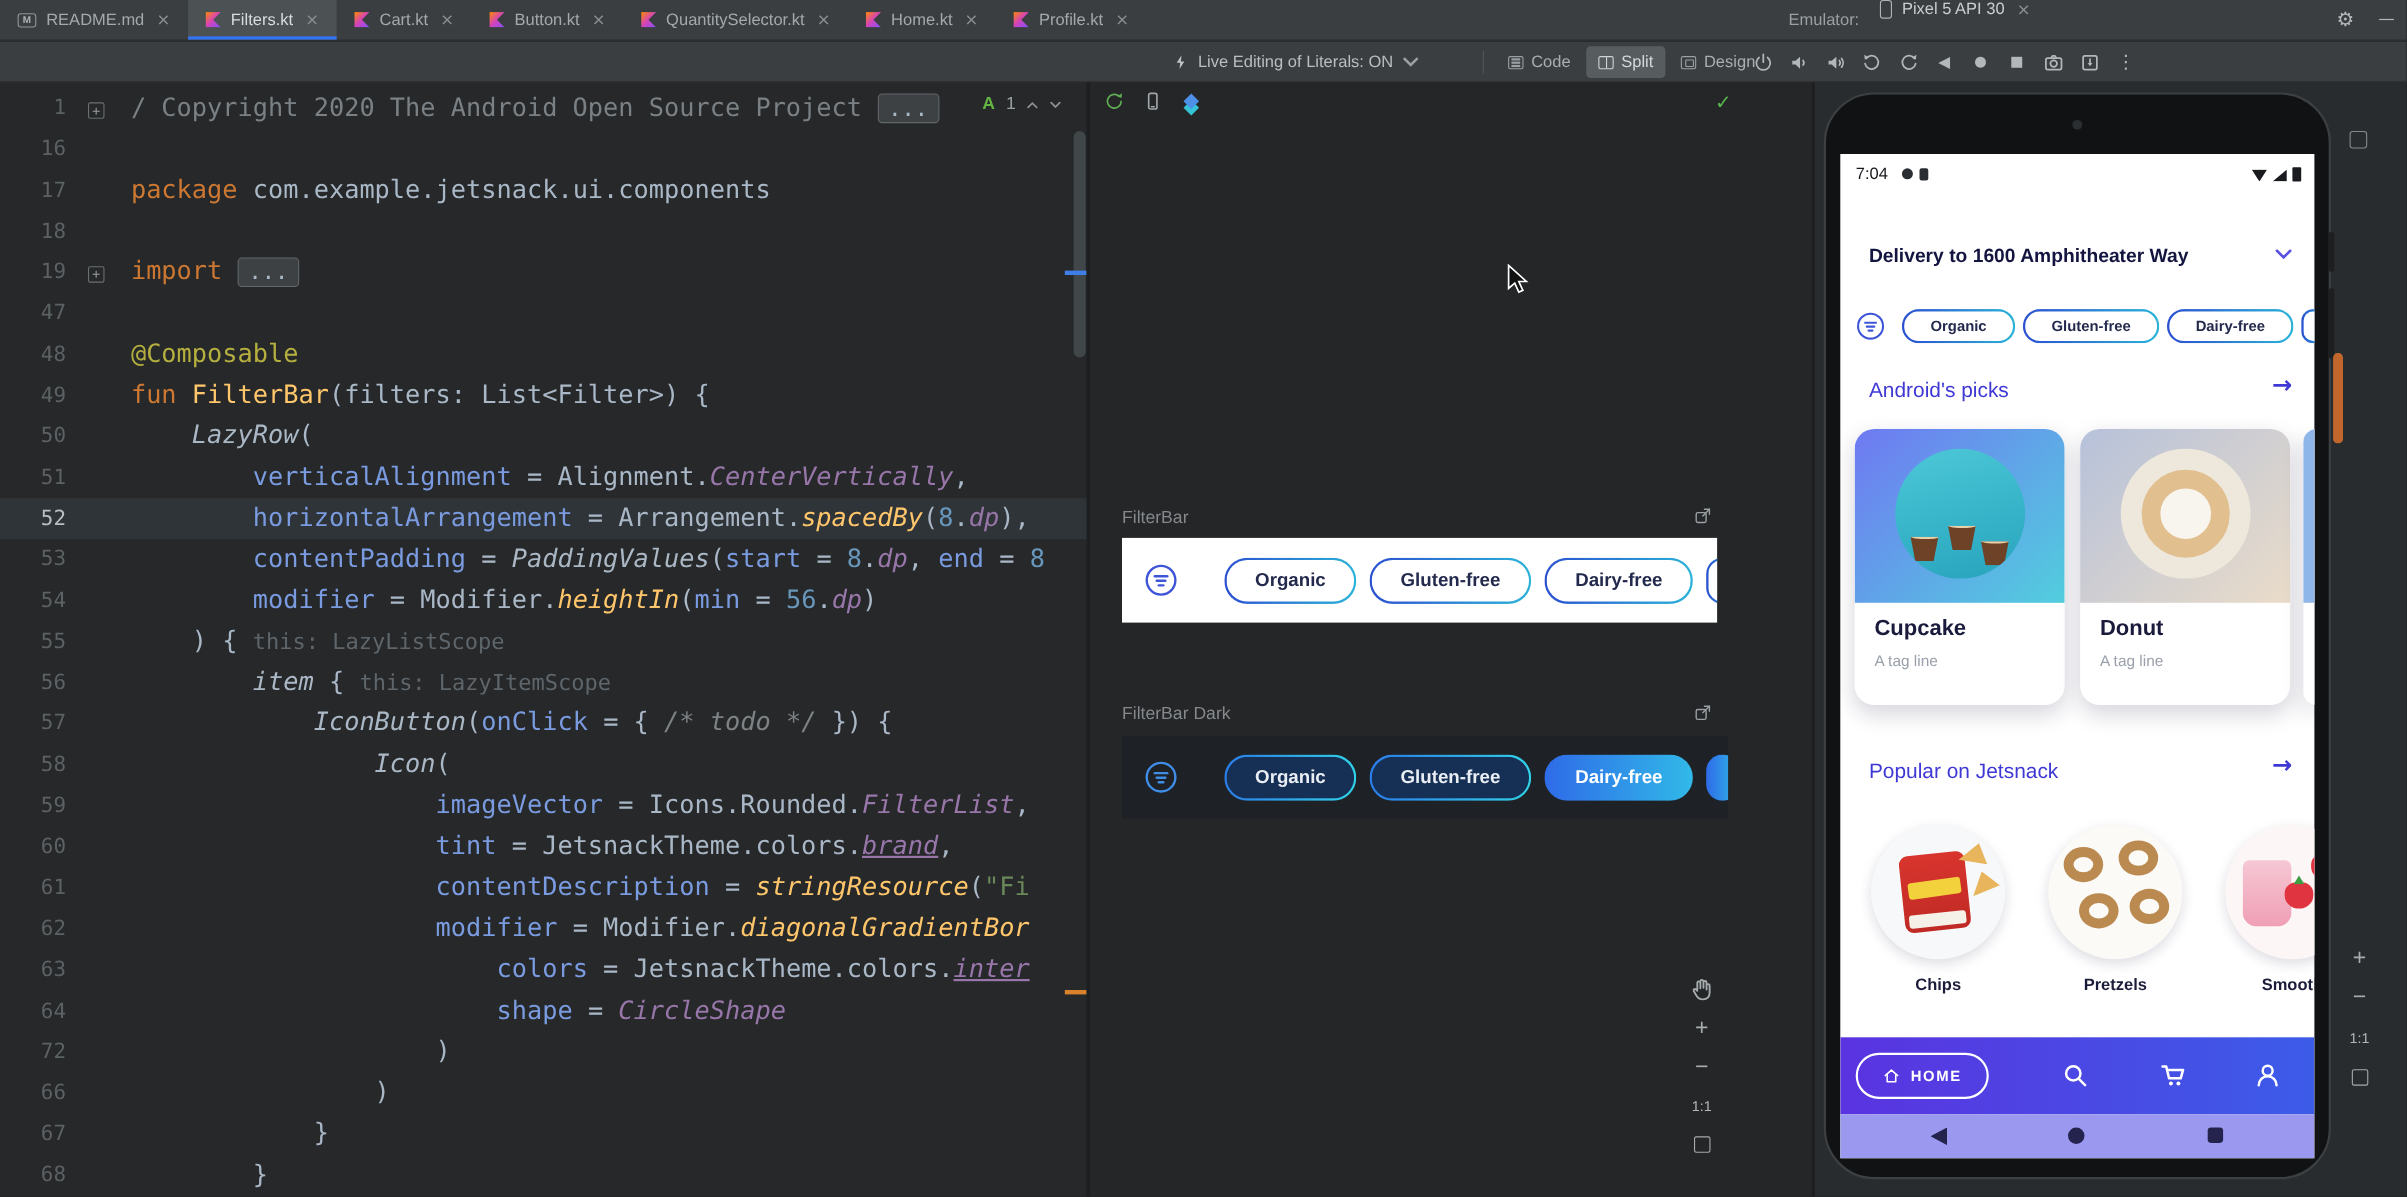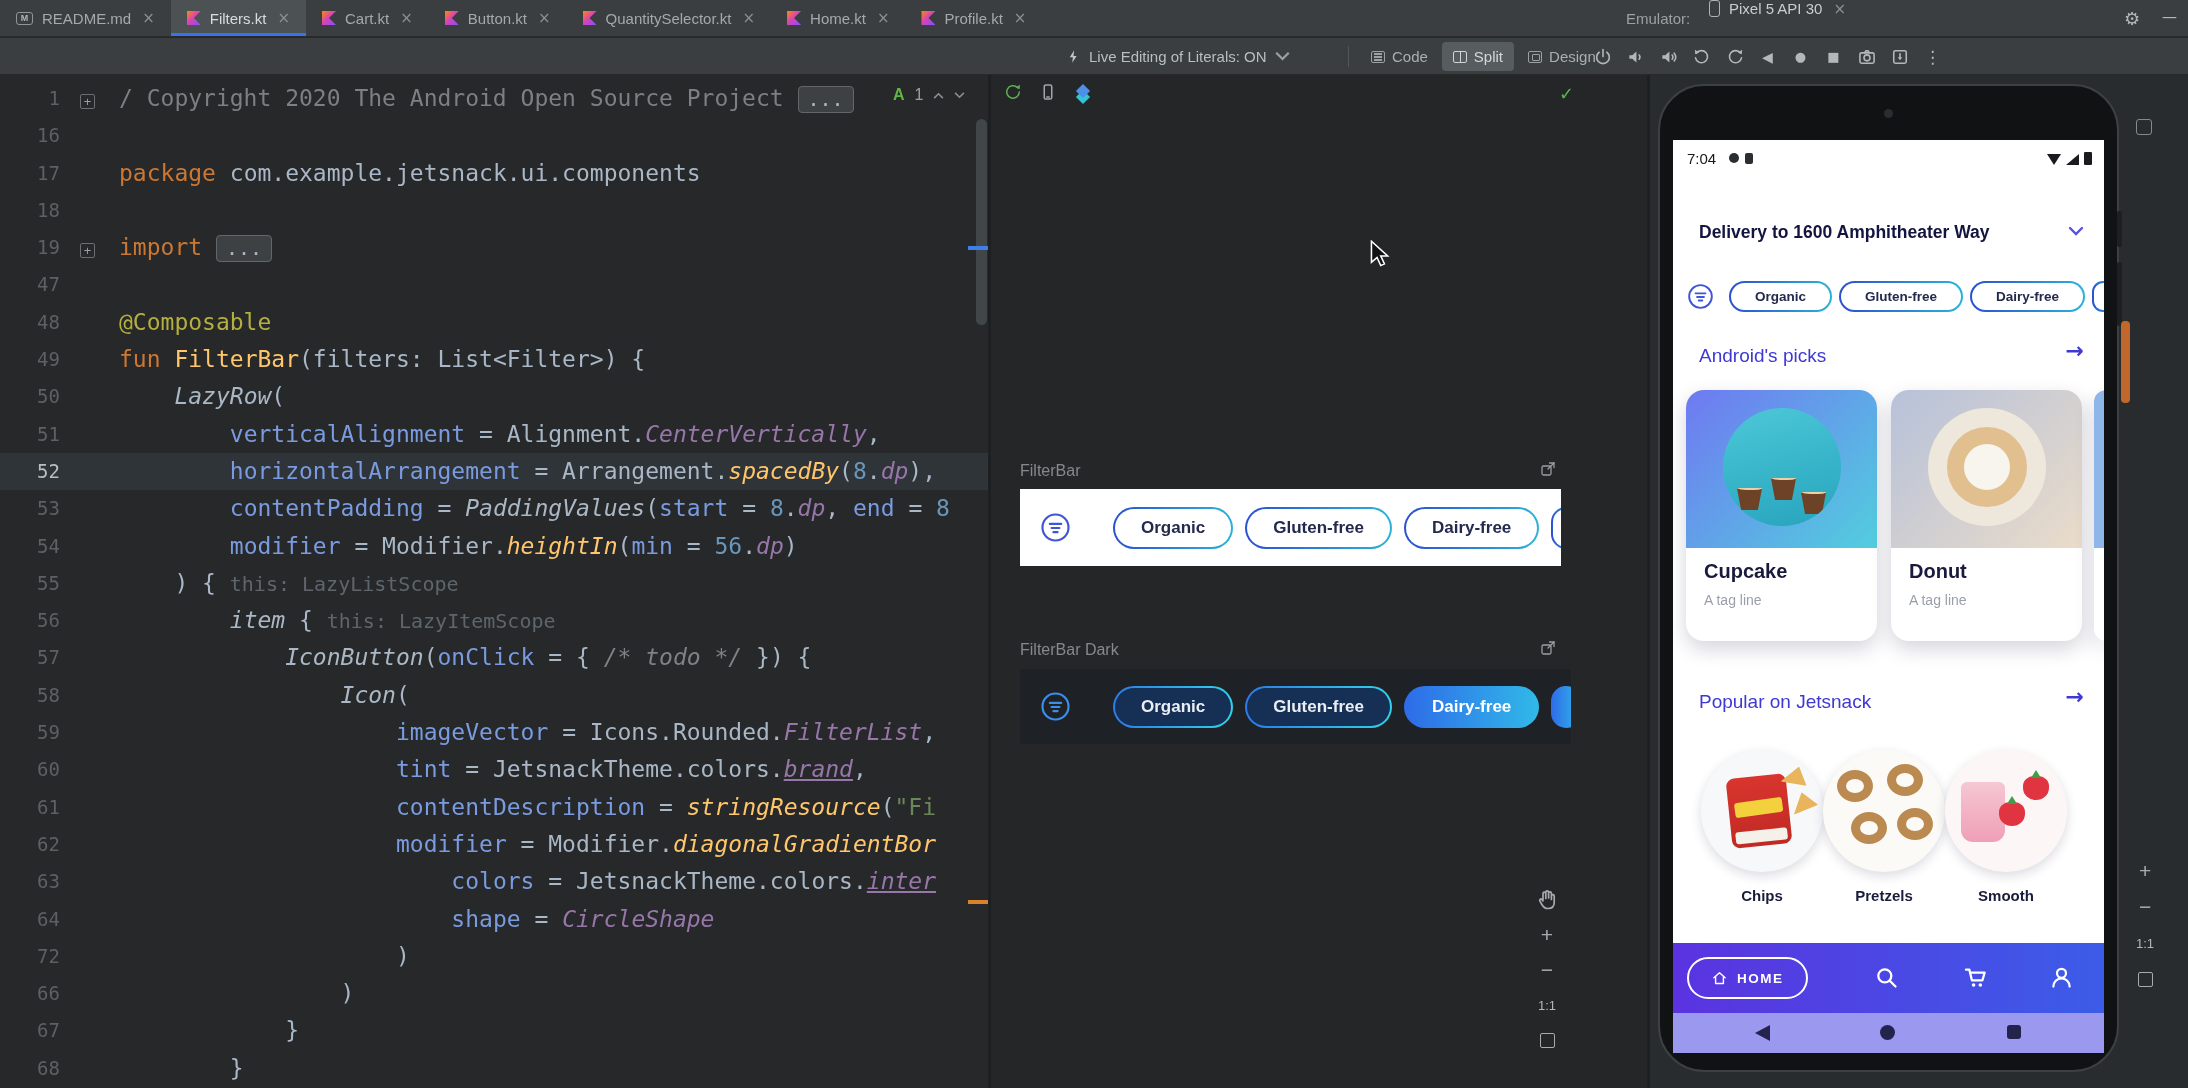--- a/index.html
+++ b/index.html
@@ -157,21 +157,21 @@
   .card{width:191px;height:251px;background:#fff;border-radius:18px;box-shadow:0 8px 20px rgba(20,20,60,.18);position:relative;overflow:hidden;flex:none}
   .card-grad{height:158px}
   .grad-cupcake{background:linear-gradient(135deg,#6f79f2 0%,#52cede 100%)}
   .grad-donut{background:linear-gradient(135deg,#b6c1da 0%,#eadcc9 100%)}
   .card .ph{position:absolute;left:50%;top:18px;width:118px;height:118px;margin-left:-59px}
   .card-title{position:absolute;left:18px;top:170px;font-size:20px;font-weight:bold;color:#191a3c}
   .card-tag{position:absolute;left:18px;top:202px;font-size:14px;color:#9aa0ab}
   .card-sliver{position:absolute;left:421px;top:250px;width:12px;height:251px;border-radius:18px 0 0 18px;background:#fff;box-shadow:0 8px 20px rgba(20,20,60,.18)}
   .card-sliver::before{content:"";position:absolute;left:0;top:0;width:100%;height:158px;background:#8fb6e8;border-radius:18px 0 0 0}
   .ph{border-radius:50%;overflow:hidden;position:relative}
-  .pops{position:absolute;left:28px;top:610px;display:flex;}
+  .pops{position:absolute;left:28px;top:610px;display:flex;gap:39px}
   .pop{display:flex;flex-direction:column;align-items:center;gap:15px;flex:none}
   .pph{width:122px;height:122px;box-shadow:0 4px 12px rgba(20,20,60,.15)}
   .pop-label{font-size:15px;font-weight:bold;color:#1b1c3a}
   
   .ph-cupcake{background:linear-gradient(165deg,#4cc8d8,#27a3bd)}
   .cup{position:absolute;width:30px;height:22px;background:#6e4226;clip-path:polygon(8% 0,92% 0,78% 100%,22% 100%)}
   .cup::before{content:"";position:absolute;left:-4px;top:-17px;width:38px;height:19px;border-radius:50% 50% 40% 40%;
                background:radial-gradient(circle at 50% 25%,#f4e7cd,#e0c28e)}
   .c1{left:12px;bottom:16px}.c2{left:46px;bottom:26px}.c3{left:76px;bottom:12px}
   .ph-donut{background:#eee7dc}

